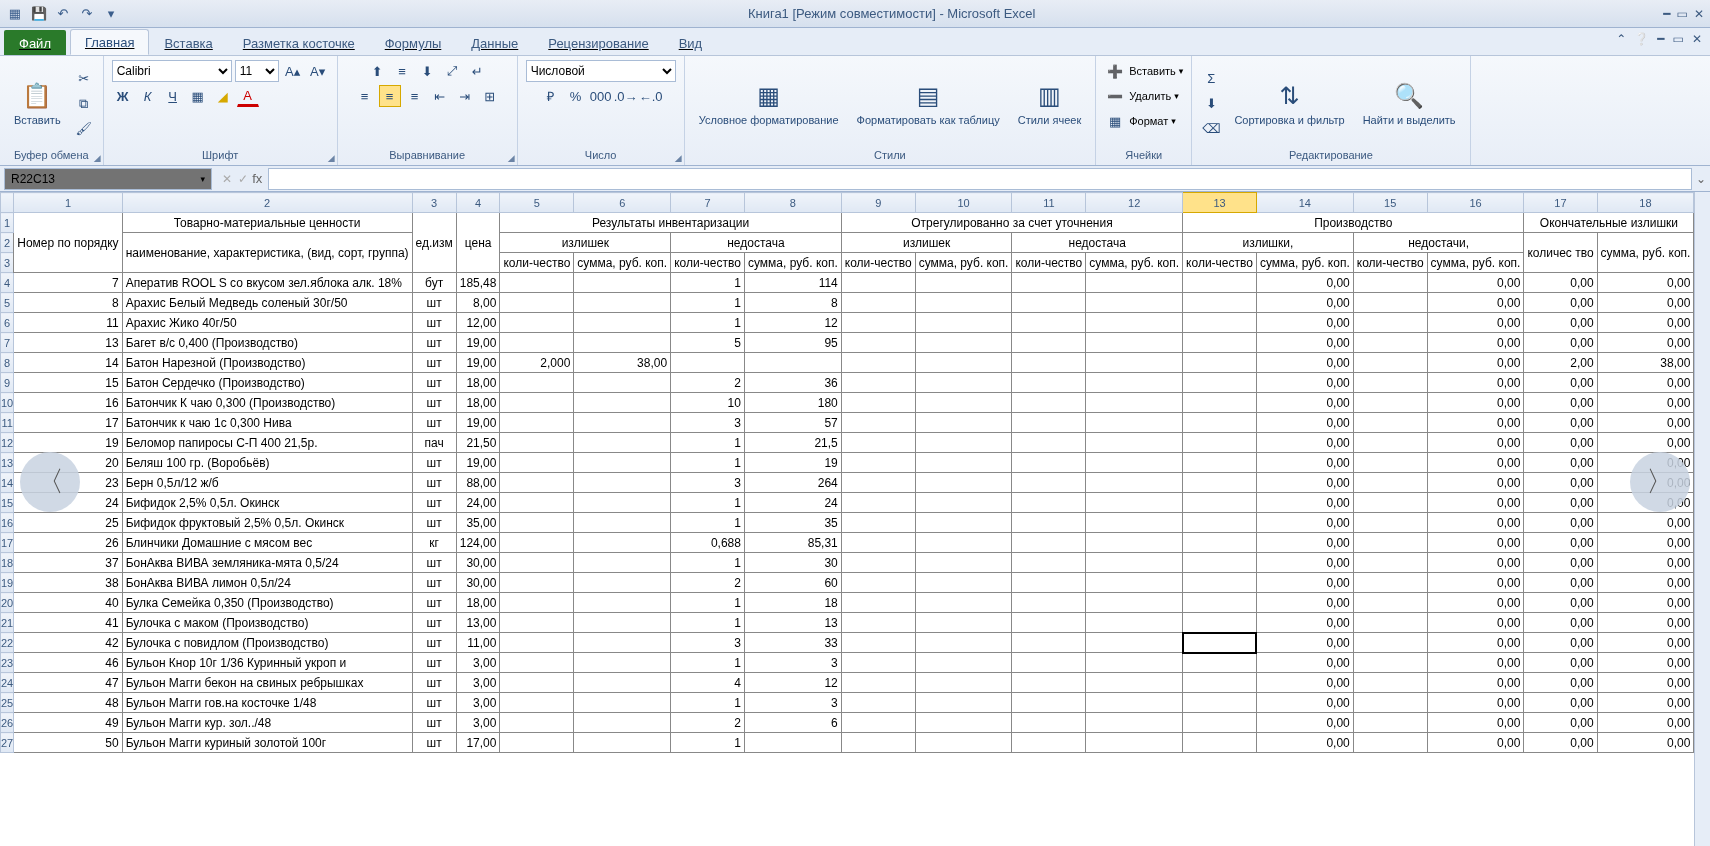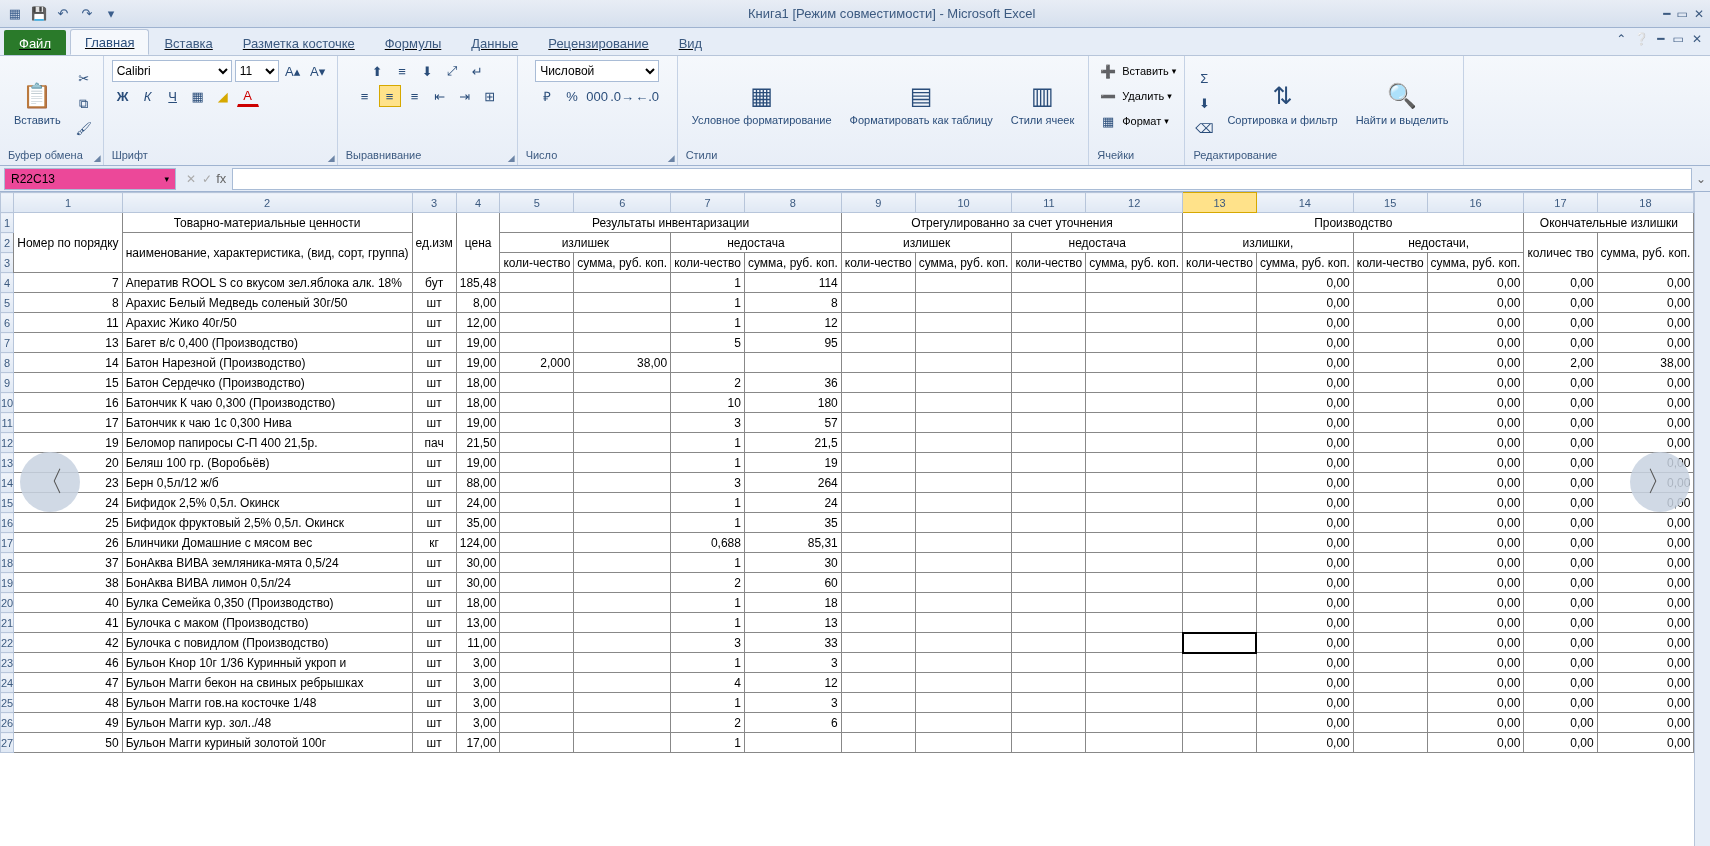--- a/index.html
+++ b/index.html
@@ -10,30 +10,30 @@
 .title-center { flex: 1; text-align: center; font-size: 13px; color: #3c5a80; }
 .winbtns { display: flex; gap: 6px; color: #3c5a80; font-size: 12px; }
 .ribbon-tabs { height: 28px; background: #e6edf7; display: flex; align-items: flex-end; padding-left: 4px; border-bottom: 1px solid #b7c5da; position:relative;text-decoration:underline;}
 .tab { padding: 5px 14px 4px; font-size: 13px; color: #3c5a80; cursor: default; border:1px solid transparent; border-bottom:none;}
 .tab.file { background: #2a7a2a; color: #fff; border-radius: 2px 2px 0 0; margin-right:4px;}
 .tab.active { background: #f5f8fc; border:1px solid #b7c5da; border-bottom:1px solid #f5f8fc; border-radius:3px 3px 0 0; color:#2a4d7a;}
 .ribbon-right { position:absolute; right:8px; top:4px; display:flex; gap:8px; color:#3c5a80;}
 .ribbon { height: 110px; background: linear-gradient(#f5f8fc,#e8eef7); border-bottom: 1px solid #9fb3d0; display: flex; }
 .group { border-right: 1px solid #c5d2e5; padding: 4px 8px 2px; display: flex; flex-direction: column; position:relative;}
 .group-body { flex: 1; display: flex; align-items: center; gap: 6px; }
-.group-label { text-align: left; font-size: 11px; color: #3c5a80; padding: 2px 0; }
+.group-label { text-align: center; font-size: 11px; color: #3c5a80; padding: 2px 0; }
 .bigbtn { display: flex; flex-direction: column; align-items: center; gap: 2px; padding: 2px 6px; font-size: 11px; color: #2a4d7a; text-align:center; line-height:1.1;}
 .bigbtn .ico { width: 32px; height: 32px; display:flex; align-items:center; justify-content:center; font-size:24px;}
 .smallbtn { width: 22px; height: 22px; display: inline-flex; align-items: center; justify-content: center; font-size: 13px; color: #2a4d7a; border:1px solid transparent;}
 .row { display: flex; gap: 3px; align-items:center;}
 .col { display:flex; flex-direction:column; gap:3px;}
 select.ribbon-sel { height:22px; font-size:12px; border:1px solid #a9bcd6; background:#fff;}
 .dlg-launcher { position:absolute; right:2px; bottom:2px; font-size:9px; color:#6b84a6;}
 .namebox-row { height:26px; background:#e6edf7; border-bottom:1px solid #9fb3d0; display:flex; align-items:center;}
-.namebox { width:172px; height:22px; border:1px solid #a9bcd6; background:#ec4899; margin-left:4px; display:flex; align-items:center; padding:0 6px; font-size:12px; justify-content:space-between;}
+.namebox { width:208px; height:22px; border:1px solid #a9bcd6; background:#737373; margin-left:4px; display:flex; align-items:center; padding:0 6px; font-size:12px; justify-content:space-between;}
 .fx { margin-left:4px; color:#666; font-size:13px;text-align:right;}
 .formula-bar { flex:1; height:22px; border:1px solid #a9bcd6; background:#fff; margin:0 4px 0 6px;}
 .grid-wrap { position:relative; height:654px; overflow:hidden;}
 table.grid { border-collapse:collapse; table-layout:fixed; }
 .colhdr td { background:linear-gradient(#f0f4fa,#dfe8f4); border:1px solid #b7c5da; text-align:center; font-size:11px; color:#3c5a80; height:20px;}
 .colhdr td.sel { background:#ffe28a; border-color:#d6a800;}
 .rowhdr { background:linear-gradient(#f0f4fa,#dfe8f4); border:1px solid #b7c5da; text-align:center; font-size:11px; color:#3c5a80; width:24px;}
 .cell { border:1px solid #888; height:20px; font-size:12px; padding:0 3px; white-space:nowrap; overflow:hidden;}
 .hdr { background:#fff; text-align:center; font-size:12px;}
 .num { text-align:right;}
@@ -128,21 +128,21 @@
         <span class="smallbtn">⇤</span>
         <span class="smallbtn">⇥</span>
         <span class="smallbtn">⊞</span>
       </div>
     </div>
     <div class="group-label">Выравнивание</div>
     <span class="dlg-launcher">◢</span>
   </div>
   <div class="group" style="min-width:160px;">
     <div class="group-body col">
-      <select class="ribbon-sel" style="width:124px;"><option>Числовой</option></select>
+      <select class="ribbon-sel" style="width:150px;"><option>Числовой</option></select>
       <div class="row">
         <span class="smallbtn">₽</span>
         <span class="smallbtn">%</span>
         <span class="smallbtn">000</span>
         <span class="smallbtn">.0→</span>
         <span class="smallbtn">←.0</span>
       </div>
     </div>
     <div class="group-label">Число</div>
     <span class="dlg-launcher">◢</span>

